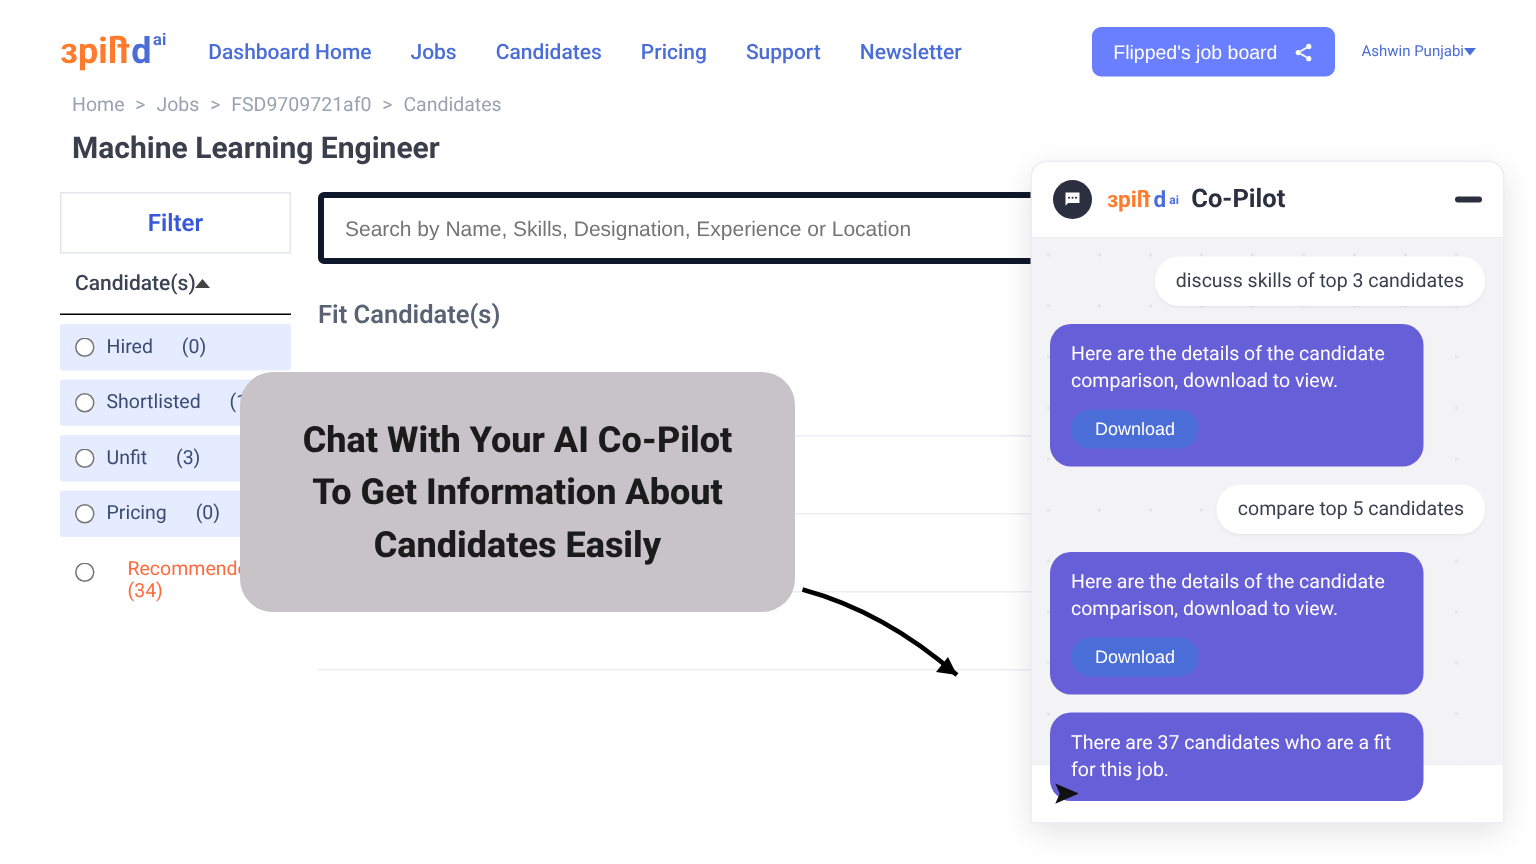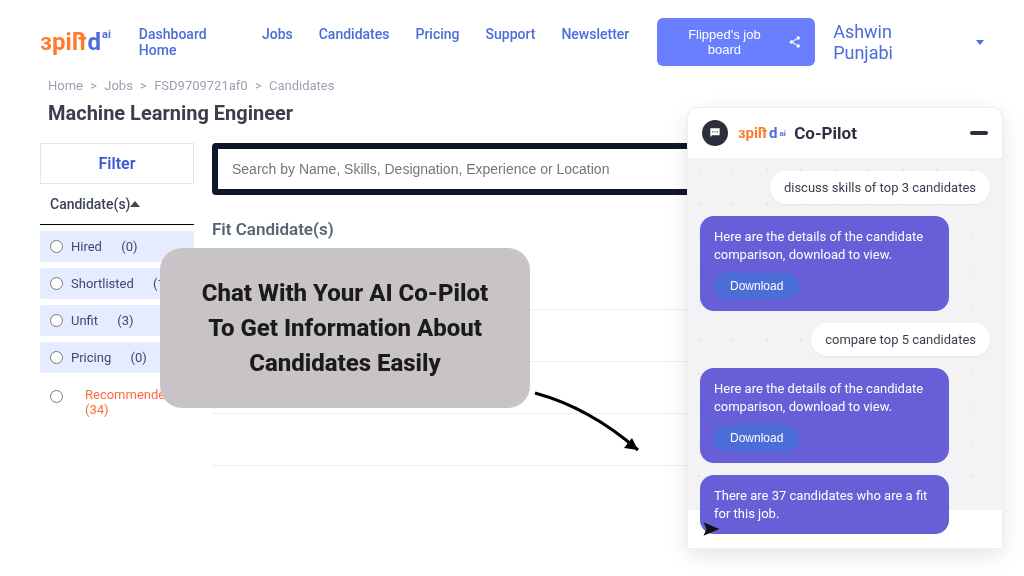--- a/index.html
+++ b/index.html
@@ -8,41 +8,41 @@
   .header { display: flex; align-items: center; padding: 18px 40px 10px 40px; gap: 28px; }
   .logo { font-weight: 700; font-size: 24px; display: flex; gap: 1px; }
   .logo .l1 { color: #ff7a2b; transform: scaleX(-1); display:inline-block; }
   .logo .l2 { color: #4a6dd8; }
   .logo .l3 { color: #4a6dd8; font-size: 11px; vertical-align: super; }
   .nav { display: flex; gap: 26px; }
   .nav a { color: #4a6dd8; font-size: 14px; text-decoration: none; font-weight: 500; }
   .header-right { margin-left: auto; display: flex; gap: 18px; align-items: center; }
   .job-board-btn { background: #6a7fff; color: #fff; border: none; border-radius: 6px; padding: 9px 14px; font-size: 13px; display: flex; align-items: center; gap: 10px; }
   .share-ico { width: 14px; height: 14px; }
-  .user-drop { color: #4a6dd8; font-size: 18px; display: flex; align-items: center; gap: 24px; }
+  .user-drop { color: #4a6dd8; font-size: 10px; display: flex; align-items: center; gap: 0; }
   .caret { width: 0; height: 0; border-left: 4px solid transparent; border-right: 4px solid transparent; border-top: 5px solid #4a6dd8; }
 
   .breadcrumb { padding: 2px 40px 8px 48px; font-size: 13px; color: #9aa2b1; }
   .breadcrumb span { margin-right: 4px; }
   .page-title { padding: 0 40px 18px 48px; font-size: 20px; font-weight: 700; color: #3a3f4b; }
 
   .body-row { display: flex; padding: 0 40px; gap: 18px; }
 
   .filter-panel { width: 154px; }
   .filter-hdr { text-align: center; border: 1px solid #e3e6ee; color: #3758d8; font-weight: 600; padding: 10px 0; font-size: 16px; background:#fff; }
   .cand-hdr { display:flex; align-items:center; padding:12px 10px; font-size:14px; color:#3b4252; font-weight:500; border-bottom:1px solid #000000;}
   .chev-up { width:0;height:0;border-left:5px solid transparent;border-right:5px solid transparent;border-bottom:6px solid #444; }
   .fil-item { background:#e6ecff; margin:6px 0; padding:8px 10px; display:flex; align-items:center; gap:8px; font-size:13px; color:#3b4a72; border-radius:2px; }
   .fil-item input[type=radio] { accent-color:#4a6dd8; }
   .fil-item.sel { background:#d4ddfb; }
   .fil-rec { padding:8px 10px; color:#ff6a3d; font-size:13px; display:flex; align-items:flex-start; gap:22px; }
   .fil-rec input { margin-top:3px; }
 
   .main-col { flex:1; }
-  .search { border:6px solid #0f172a; border-radius:4px; padding:12px 14px; width:100%; font-size:14px; color:#9aa2b1; }
+  .search { border:4px solid #0f172a; border-radius:4px; padding:12px 14px; width:100%; font-size:14px; color:#9aa2b1; }
   .fit-hdr { display:flex; align-items:center; gap:12px; margin-top:18px; }
   .fit-hdr h3 { color:#5a6374; font-size:17px; font-weight:600; flex:1; }
   .va-btn { background:#5b87ff; color:#fff; border:none; border-radius:5px; padding:8px 14px; font-size:13px; }
   .vi-txt { color:#3b4252; font-size:14px; }
   .rows { margin-top:14px; }
   .rw { border-bottom:1px solid #eceef4; padding:18px 0; display:flex; justify-content:flex-end; color:#6b7280; font-size:13px; }
   .rw.first { justify-content:flex-end; }
 
   .callout { position:absolute; left:160px; top:248px; width:370px; background:#c8c3c6; border-radius:22px; padding:28px 34px; font-size:24px; font-weight:800; color:#1b1b1b; text-align:center; line-height:1.45; }
 

